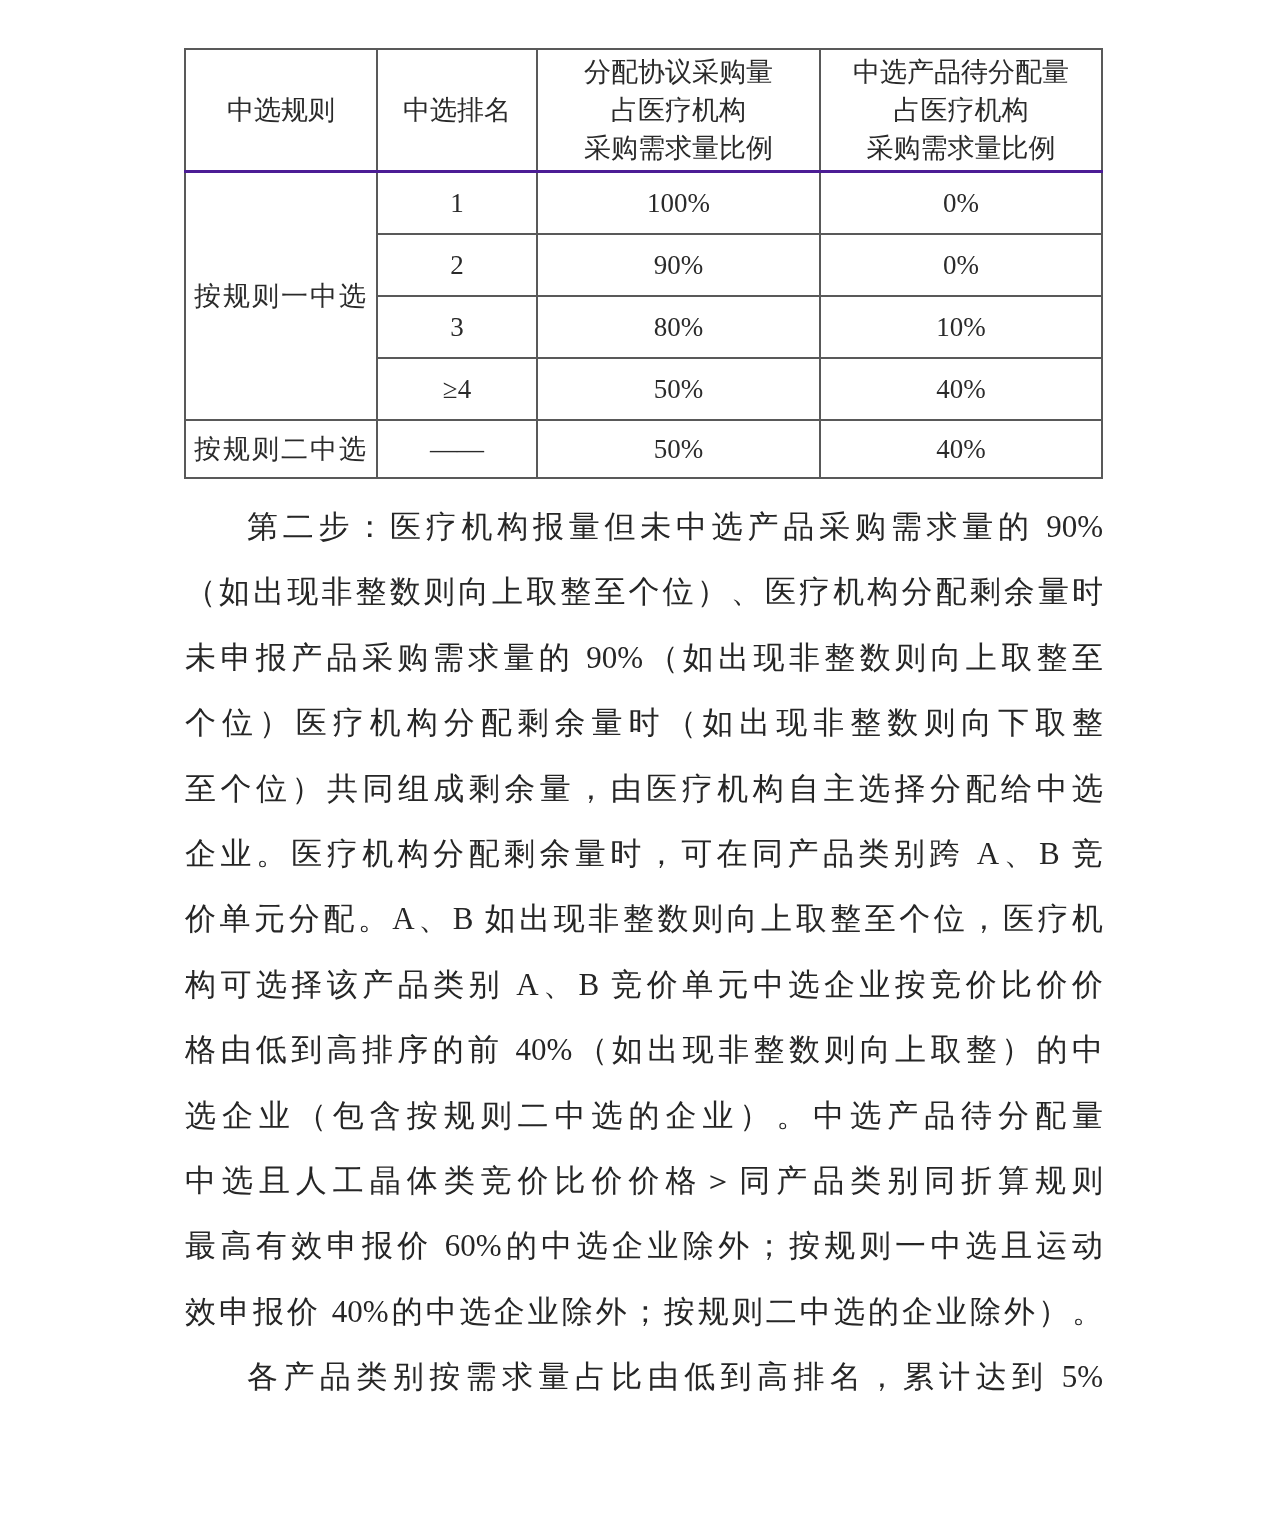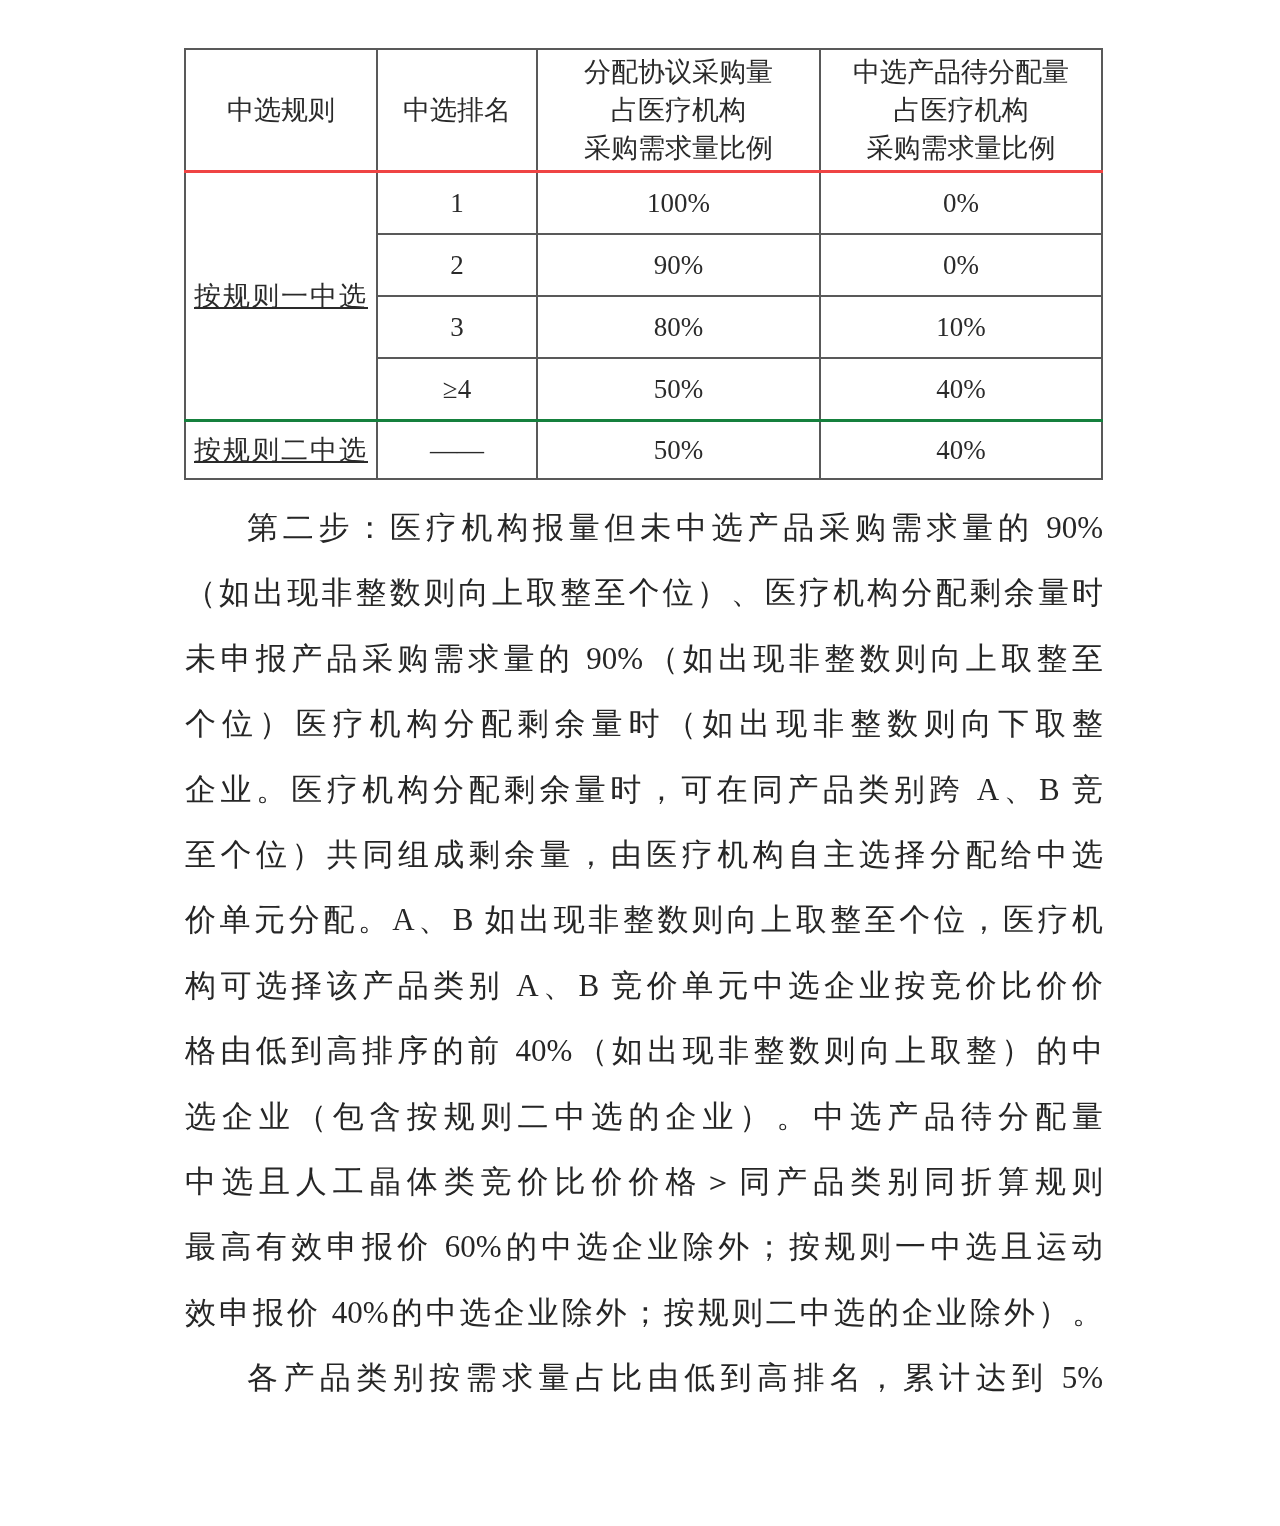--- a/index.html
+++ b/index.html
@@ -37,29 +37,29 @@
     border: 2px solid #595959;
     text-align: center;
     vertical-align: middle;
     padding: 0;
     font-size: 27px;
   }
   tr.head-row td {
     height: 120px;
     line-height: 38px;
     white-space: pre-line;
-    border-bottom: 3px solid #ef4444;
+    border-bottom: 3px solid #4c1d95;
   }
   tr.data-row td { height: 60px; }
   tr.data-row td.inner-sep { border-top: 2px solid #7d7d7d; }
   tr.group2-row td {
     height: 56px;
-    border-top: 3px solid #15803d;
+    border-top: 1px solid #15803d;
   }
-  td.rule-cell { letter-spacing: 2px; text-decoration: underline; }
+  td.rule-cell { letter-spacing: 2px; }
 
   
   .text-block {
     margin: 0 0 0 185px;
     padding-top: 15px;
     width: 918px;
   }
   .line {
     height: 65.4px;
     line-height: 65.4px;
@@ -126,22 +126,22 @@
       </tr>
     </tbody>
   </table>
 
   <div class="text-block">
     <div>
       <div class="line indent">第二步：医疗机构报量但未中选产品采购需求量的 90%</div>
       <div class="line">（如出现非整数则向上取整至个位）、医疗机构分配剩余量时</div>
       <div class="line">未申报产品采购需求量的 90%（如出现非整数则向上取整至</div>
       <div class="line">个位）医疗机构分配剩余量时（如出现非整数则向下取整</div>
+      <div class="line">至个位）共同组成剩余量，由医疗机构自主选择分配给中选</div>
       <div class="line">企业。医疗机构分配剩余量时，可在同产品类别跨 A、B 竞</div>
-      <div class="line">至个位）共同组成剩余量，由医疗机构自主选择分配给中选</div>
       <div class="line">价单元分配。A、B 如出现非整数则向上取整至个位，医疗机</div>
       <div class="line">构可选择该产品类别 A、B 竞价单元中选企业按竞价比价价</div>
       <div class="line">格由低到高排序的前 40%（如出现非整数则向上取整）的中</div>
       <div class="line">选企业（包含按规则二中选的企业）。中选产品待分配量</div>
       <div class="line">中选且人工晶体类竞价比价价格＞同产品类别同折算规则</div>
       <div class="line">最高有效申报价 60%的中选企业除外；按规则一中选且运动</div>
       <div class="line">效申报价 40%的中选企业除外；按规则二中选的企业除外）。</div>
     </div>
     <div>
       <div class="line indent">各产品类别按需求量占比由低到高排名，累计达到 5%</div>

